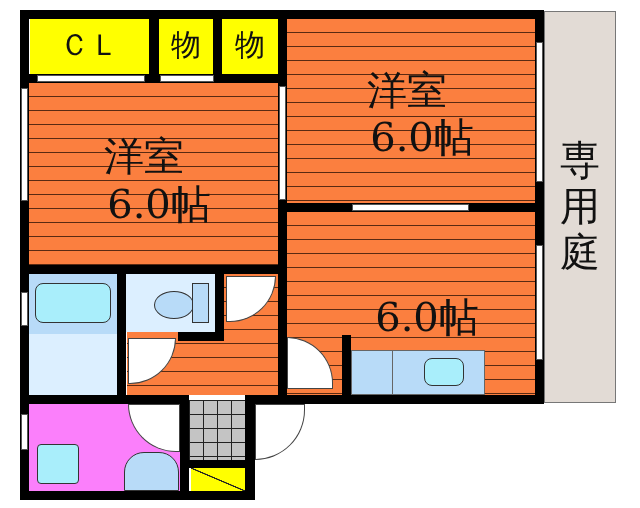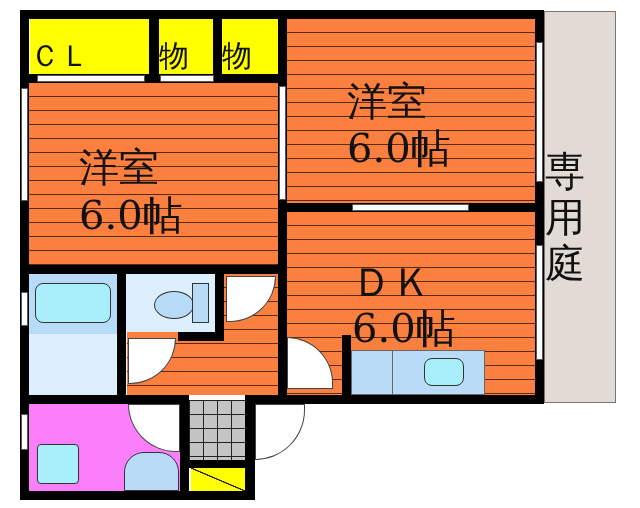--- a/index.html
+++ b/index.html
@@ -6,21 +6,21 @@
   body{width:640px;height:508px;position:relative;overflow:hidden;font-family:"DejaVu Serif","Liberation Serif",serif;}
   .abs{position:absolute;box-sizing:border-box;}
   .wall{background:#000;}
   .orange{background-color:#fb7f3f;background-image:repeating-linear-gradient(to bottom, transparent 0, transparent 13px, #5a2a12 13px, #5a2a12 14px);}
   .yellow{background:#ffff00;}
   .lblue{background:#dcefff;}
   .mblue{background:#b8dbf8;}
   .cyan{background:#a9eefb;border:1px solid #333;border-radius:8px;}
   .pink{background:#fb7ffb;}
   .garden{background:#e2dbd5;border:1px solid #777;}
-  .label{color:#111;line-height:1.05;white-space:pre;margin-top:11px;}
+  .label{color:#111;text-align:center;line-height:1.05;white-space:pre;}
   .win{background:#fff;border:1px solid #555;}
   .door{background:#fff;border:1px solid #444;}
 </style>
 </head>
 <body>
 
 <div class="abs wall" style="left:20px;top:10px;width:524px;height:9px;"></div>
 <div class="abs wall" style="left:20px;top:10px;width:9px;height:490px;"></div>
 <div class="abs wall" style="left:535px;top:10px;width:9px;height:394px;"></div>
 <div class="abs wall" style="left:245px;top:395px;width:299px;height:9px;"></div>
@@ -52,21 +52,20 @@
 
 <div class="abs orange" style="left:287px;top:19px;width:248px;height:186px;">
   <div class="abs label" style="left:60px;top:50px;width:120px;font-size:40px;">洋室</div>
   <div class="abs label" style="left:60px;top:97px;width:150px;font-size:40px;">6.0帖</div>
 </div>
 <div class="abs win" style="left:536px;top:42px;width:7px;height:140px;"></div>
 <div class="abs wall" style="left:287px;top:203px;width:250px;height:9px;"></div>
 <div class="abs win" style="left:352px;top:204px;width:117px;height:7px;"></div>
 
 <div class="abs orange" style="left:287px;top:212px;width:248px;height:183px;">
-  <div class="abs label" style="left:65px;top:38px;width:110px;font-size:40px;">ＤＫ</div>
   <div class="abs label" style="left:65px;top:84px;width:150px;font-size:40px;">6.0帖</div>
 </div>
 <div class="abs win" style="left:536px;top:245px;width:7px;height:115px;"></div>
 <div class="abs wall" style="left:342px;top:335px;width:9px;height:62px;"></div>
 <div class="abs mblue" style="left:351px;top:350px;width:134px;height:45px;border:1px solid #666;">
   <div class="abs" style="left:40px;top:0;width:1px;height:43px;background:#666;"></div>
   <div class="abs cyan" style="left:72px;top:7px;width:40px;height:28px;"></div>
 </div>
 <div class="abs door" style="left:287px;top:337px;width:46px;height:52px;border-radius:0 50px 0 0;"></div>
 

